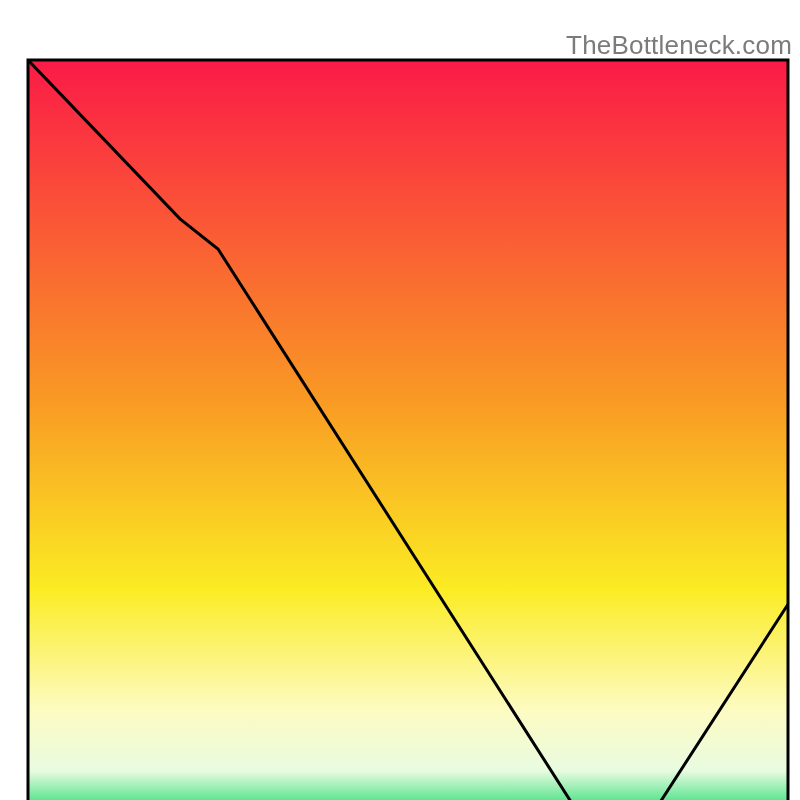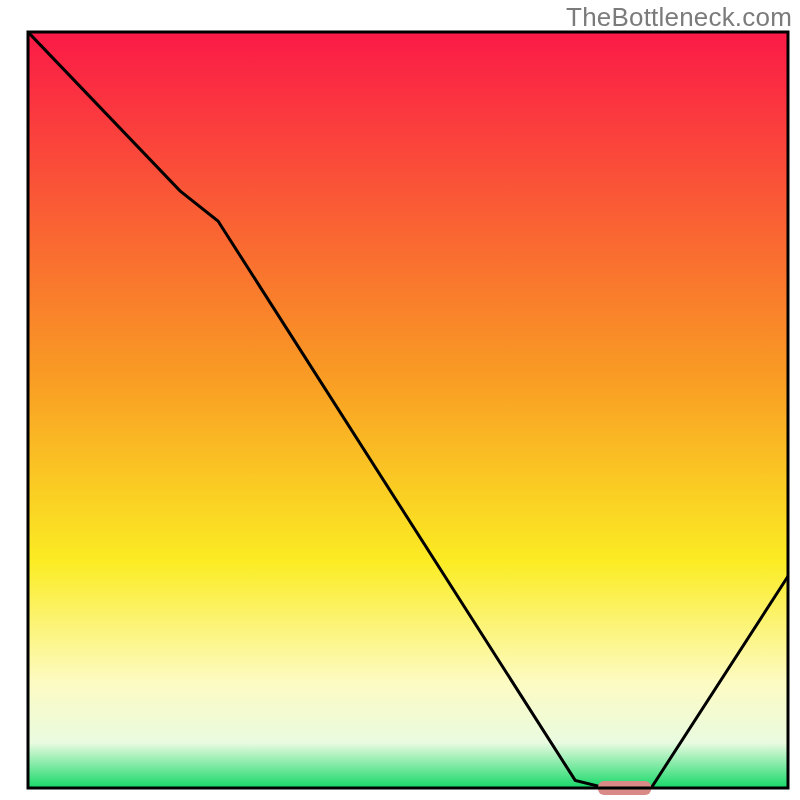--- a/index.html
+++ b/index.html
@@ -7,20 +7,21 @@
     padding: 0;
     width: 800px;
     height: 800px;
     background: #ffffff;
     font-family: Arial, Helvetica, sans-serif;
   }
   .wrap {
     position: relative;
     width: 800px;
     height: 657px;
+    margin-top: 28px;
   }
   .watermark {
     position: absolute;
     top: 2px;
     right: 8px;
     color: #7b7b7b;
     font-size: 26px;
     font-weight: 500;
     letter-spacing: 0.2px;
     z-index: 10;

